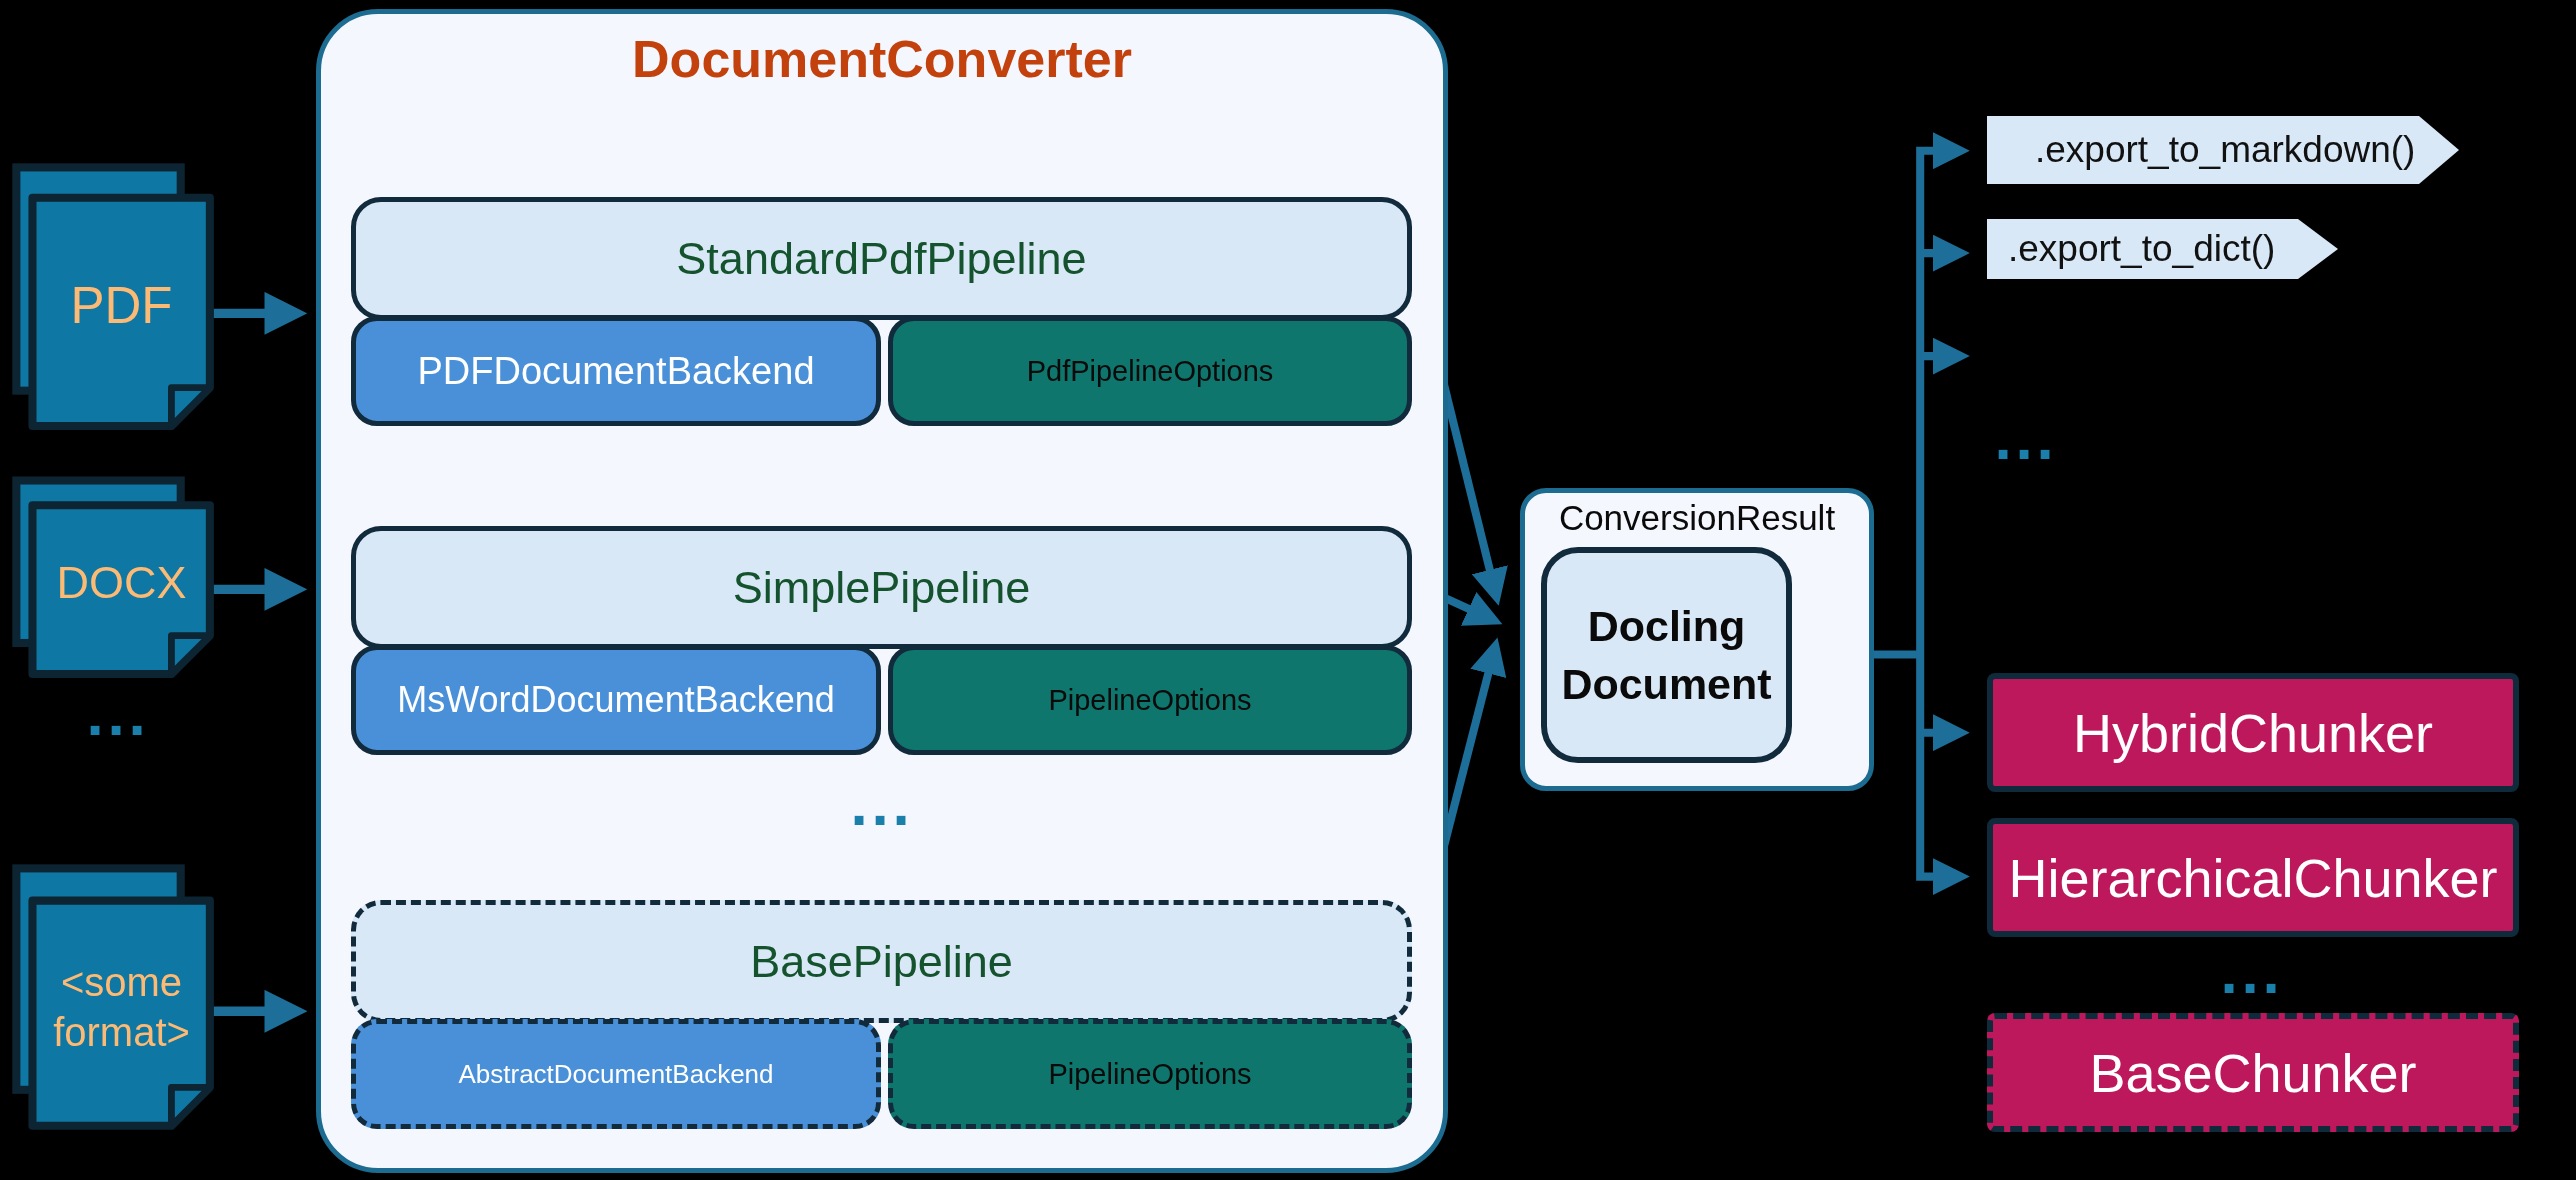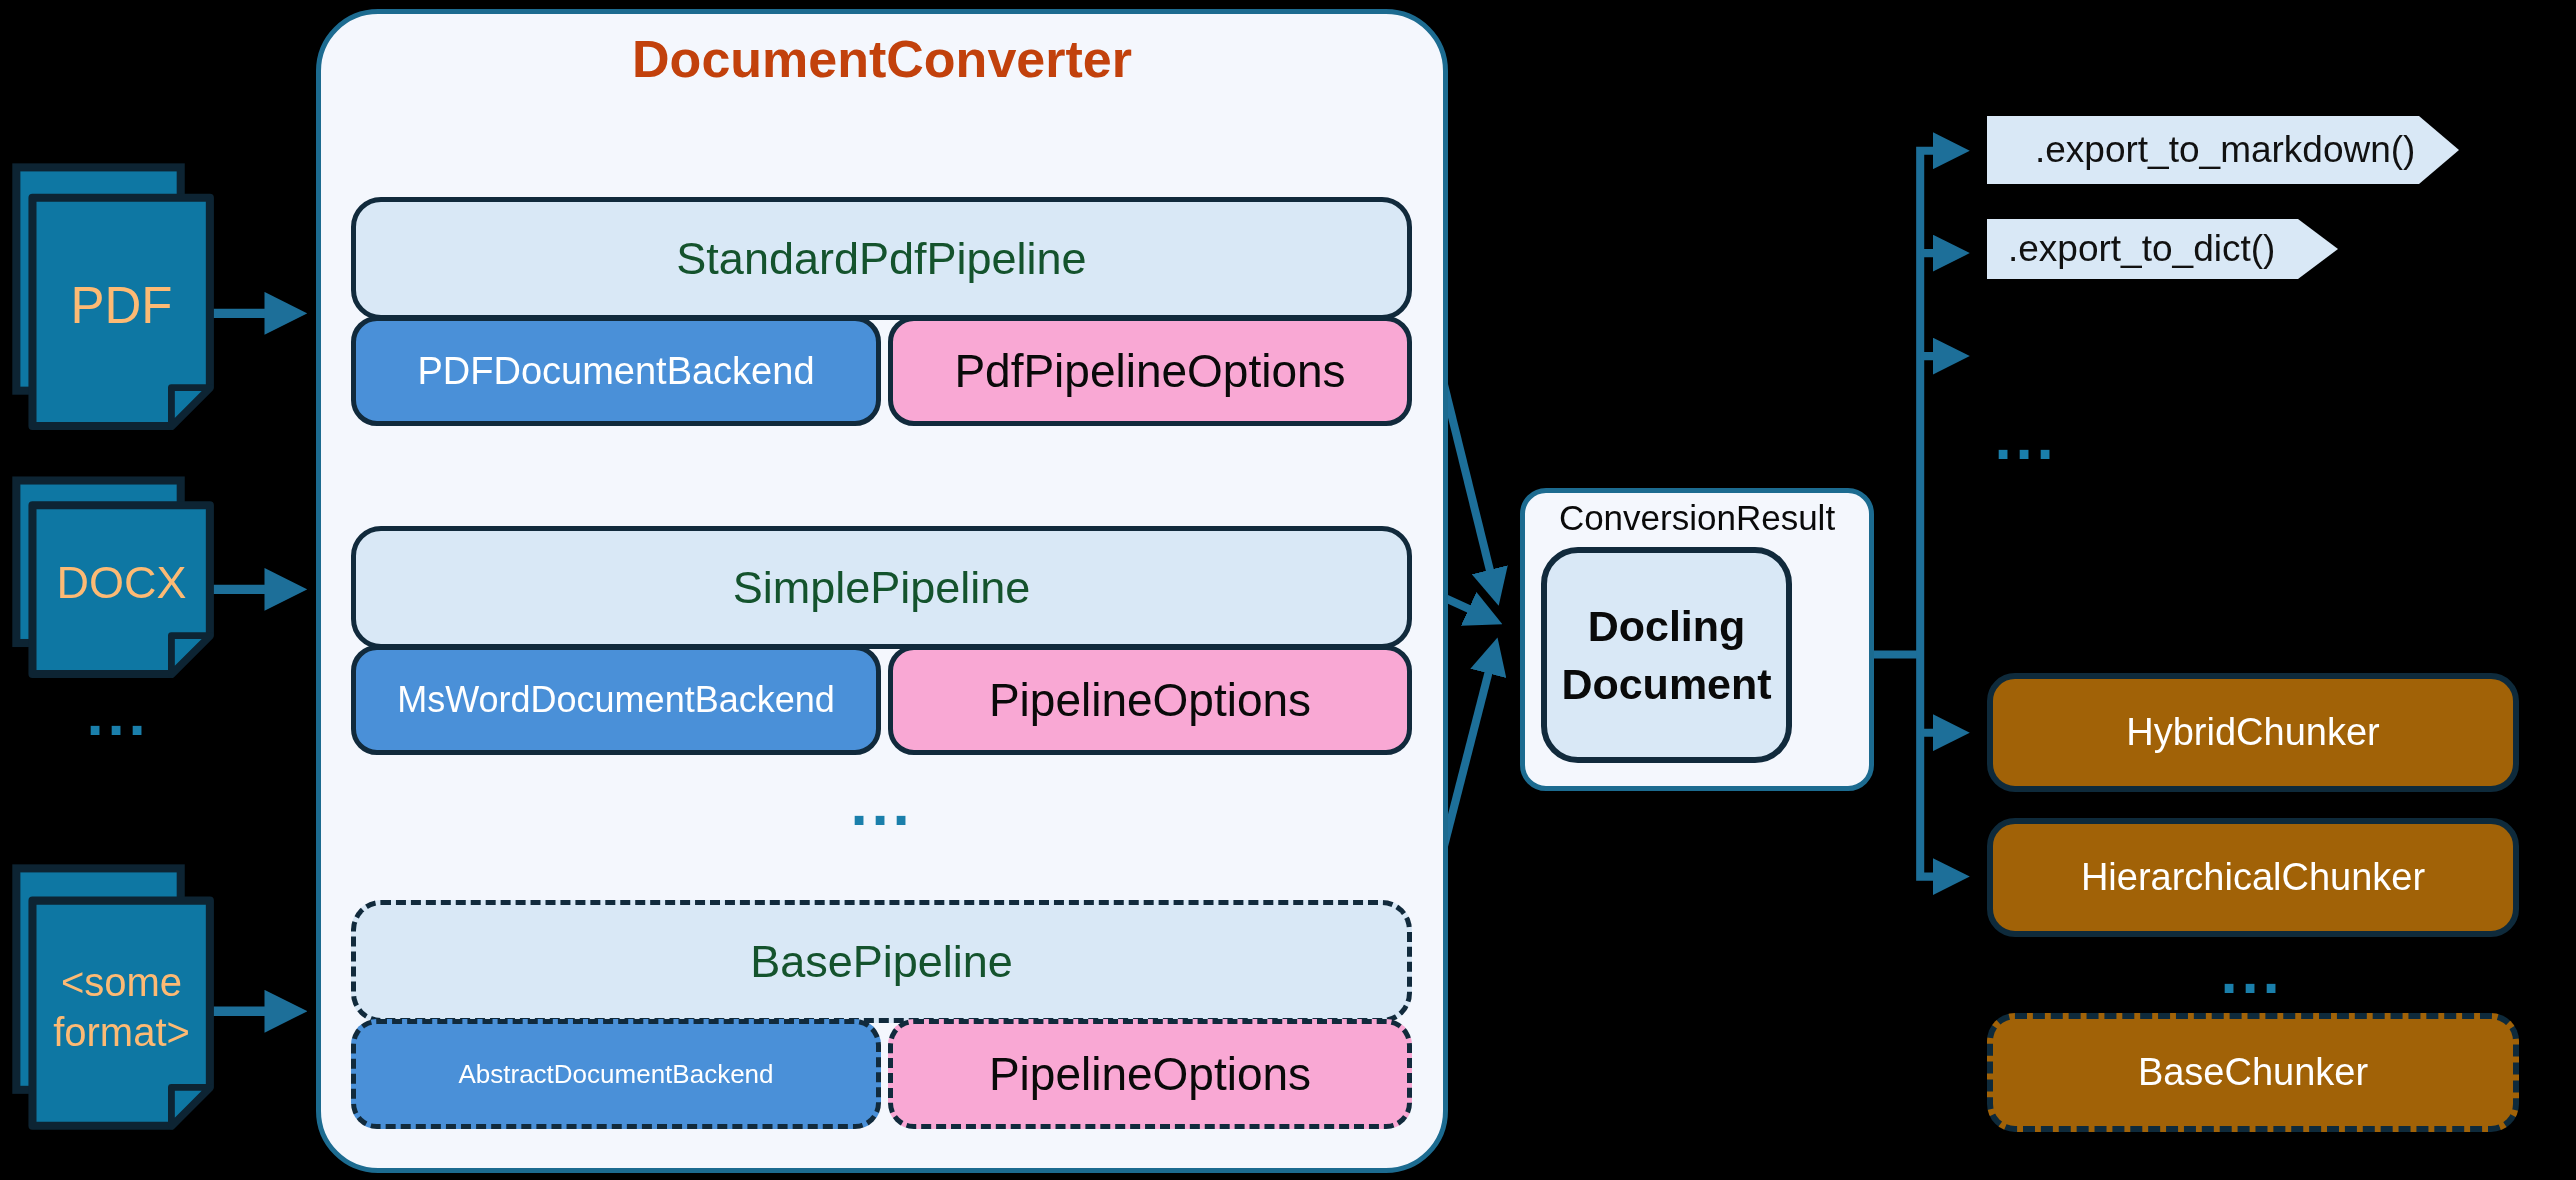--- a/index.html
+++ b/index.html
@@ -10,38 +10,38 @@
 
   
   .panel{background:#f4f7fd;border:5.6px solid #1c6b90;border-radius:62px;}
   .panel-title{font-size:52px;font-weight:bold;color:#c2410c;}
 
   
   .box-light{background:#d9e8f6;border:5.6px solid #112a3c;border-radius:30px;
              font-size:45px;color:#14532d;}
   .box-backend{background:#4a90d8;border:5.6px solid #112a3c;border-radius:26px;
                font-size:38px;color:#ffffff;}
-  .box-options{background:#f9a8d4;border:5.6px solid #112a3c;border-radius:26px;
-               font-size:46px;color:#0a0a0a;}
+  .box-options{background:#0f766e;border:5.6px solid #112a3c;border-radius:26px;
+               font-size:29px;color:#0a0a0a;}
   .dashed{border-style:dashed !important;}
 
   
   .result-panel{background:#f4f7fd;border:5.6px solid #1c6b90;border-radius:26px;}
   .result-label{font-size:35px;color:#0a0a0a;}
   .docling-box{background:#d9e8f6;border:6.2px solid #112a3c;border-radius:37px;
                font-size:43px;font-weight:bold;color:#0a0a0a;line-height:1.35;}
 
   
   .tag{background:#d9e8f6;color:#111;font-size:37px;display:flex;align-items:center;
        padding-left:21px;
        clip-path:polygon(0 0, calc(100% - 40px) 0, 100% 50%, calc(100% - 40px) 100%, 0 100%);}
 
   
-  .chunker{background:#a16207;border:6.2px solid #0e2a3b;border-radius:28px;
-           font-size:38px;color:#ffffff;}
+  .chunker{background:#be185d;border:6.2px solid #0e2a3b;border-radius:8px;
+           font-size:54px;color:#ffffff;}
 
   
   .dots{color:#1a7fab;font-size:62px;font-weight:bold;letter-spacing:3.7px;line-height:87px;text-align:center;}
 
   
   .doc-label{color:#fdba74;line-height:1.25;}
   svg{display:block;}
 </style>
 </head>
 <body>

